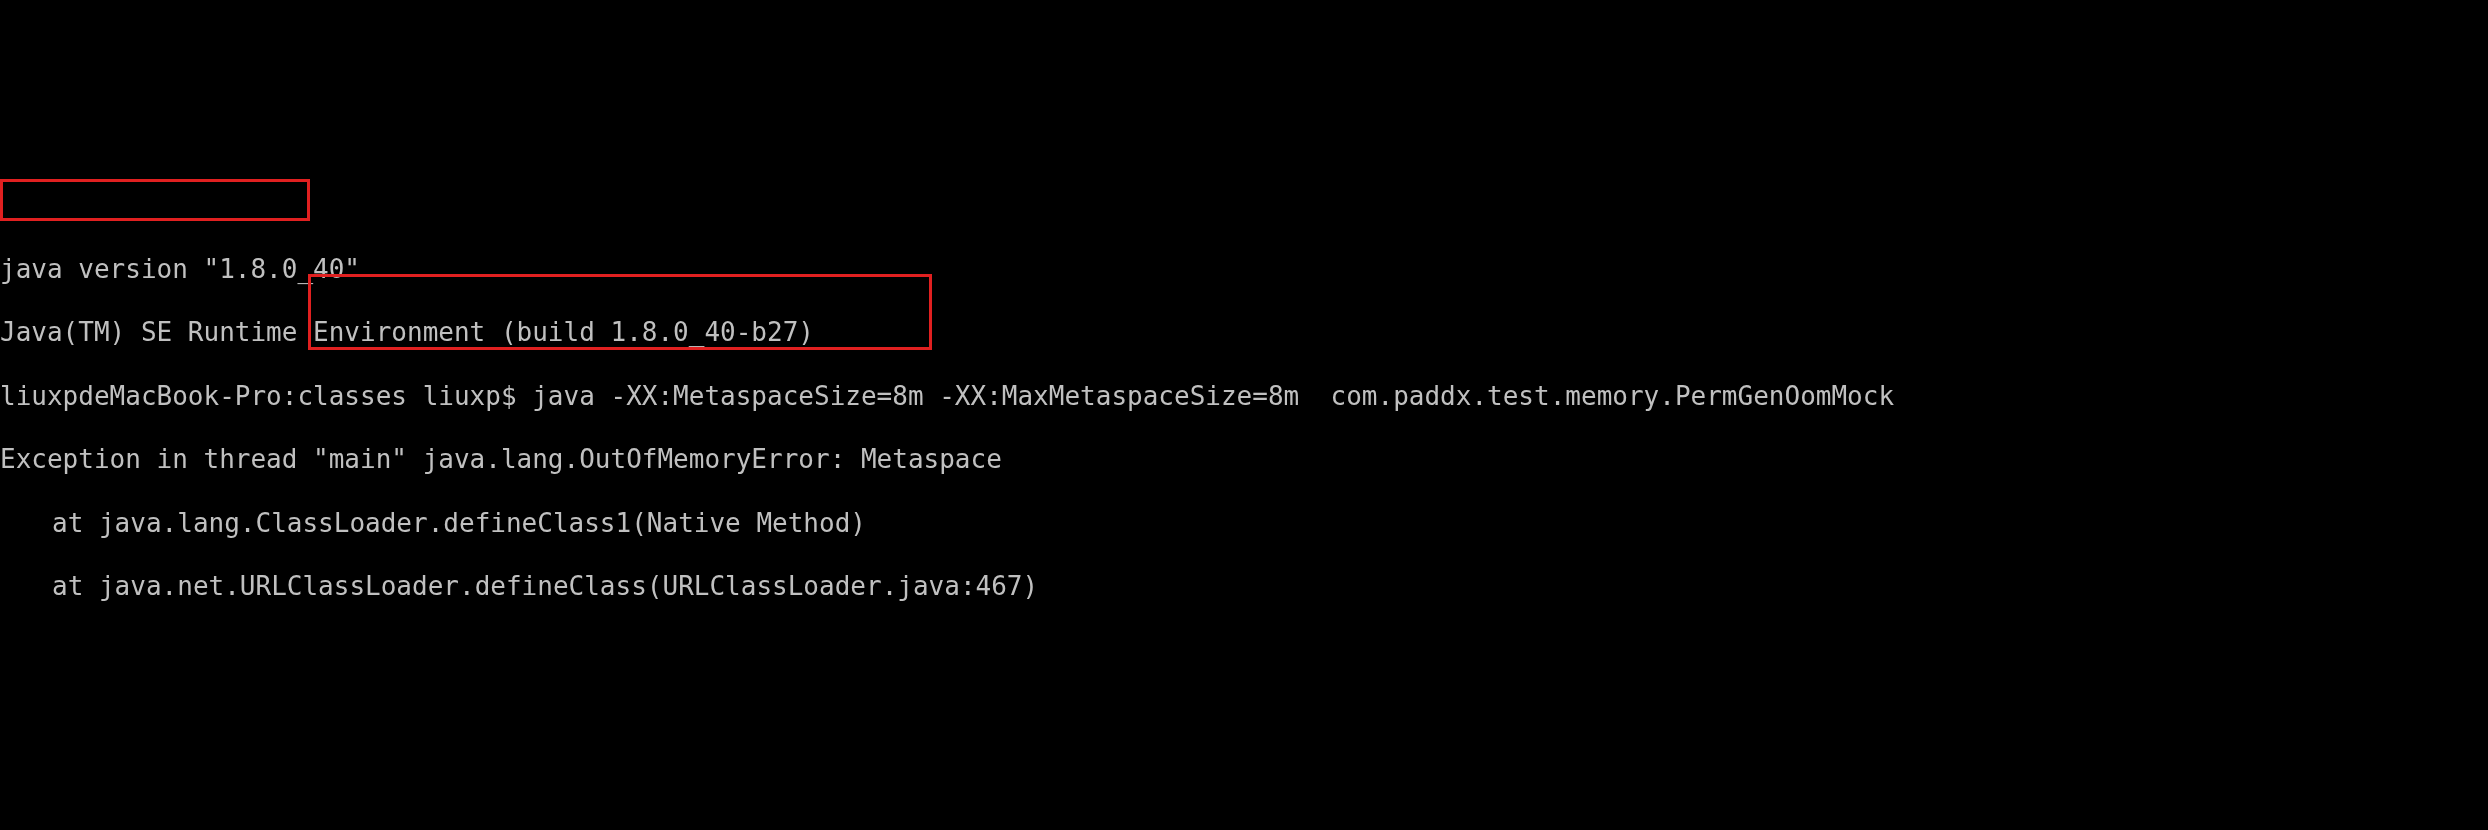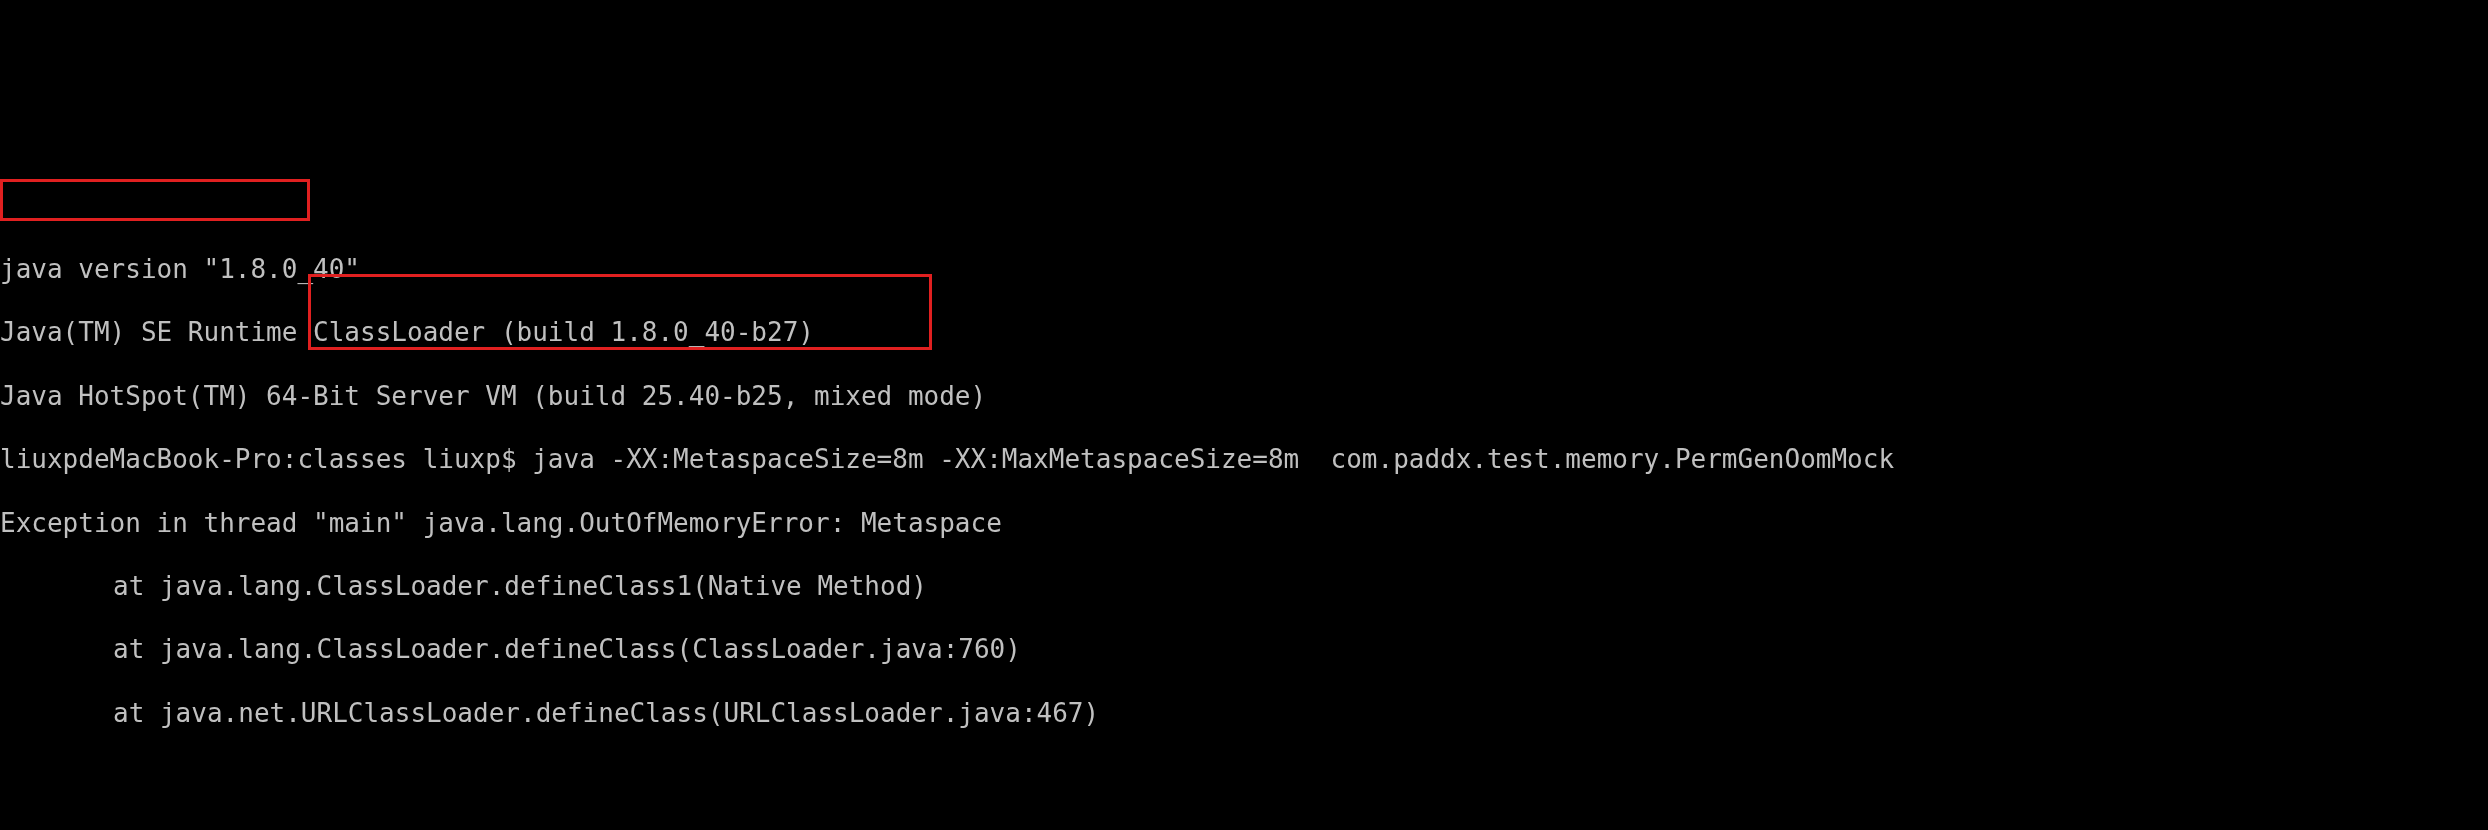--- a/index.html
+++ b/index.html
@@ -37,37 +37,35 @@
     height: 36px;
   }
   
   .box2 {
     left: 308px;
     top: 115px;
     width: 618px;
     height: 70px;
   }
   .indent {
-    padding-left: 113px;
+    padding-left: 52px;
   }
 </style>
 </head>
 <body>
 
 
 
 <div class="term">
   <div class="root">
 <div>java version "1.8.0_40"</div>
-<div>Java(TM) SE Runtime ClassLoader (build 1.8.0_40-b27)</div>
-<div>Java HotSpot(TM) 64-Bit Server VM (build 25.40-b25, mixed mode)</div>
+<div>Java(TM) SE Runtime Environment (build 1.8.0_40-b27)</div>
 <div>liuxpdeMacBook-Pro:classes liuxp$ java -XX:MetaspaceSize=8m -XX:MaxMetaspaceSize=8m  com.paddx.test.memory.PermGenOomMock</div>
 <div>Exception in thread "main" java.lang.OutOfMemoryError: Metaspace</div>
 <div class="indent">at java.lang.ClassLoader.defineClass1(Native Method)</div>
-<div class="indent">at java.lang.ClassLoader.defineClass(ClassLoader.java:760)</div>
 <div class="indent">at java.net.URLClassLoader.defineClass(URLClassLoader.java:467)</div>
 
 
 
 
 
 
 
   </div>
 

